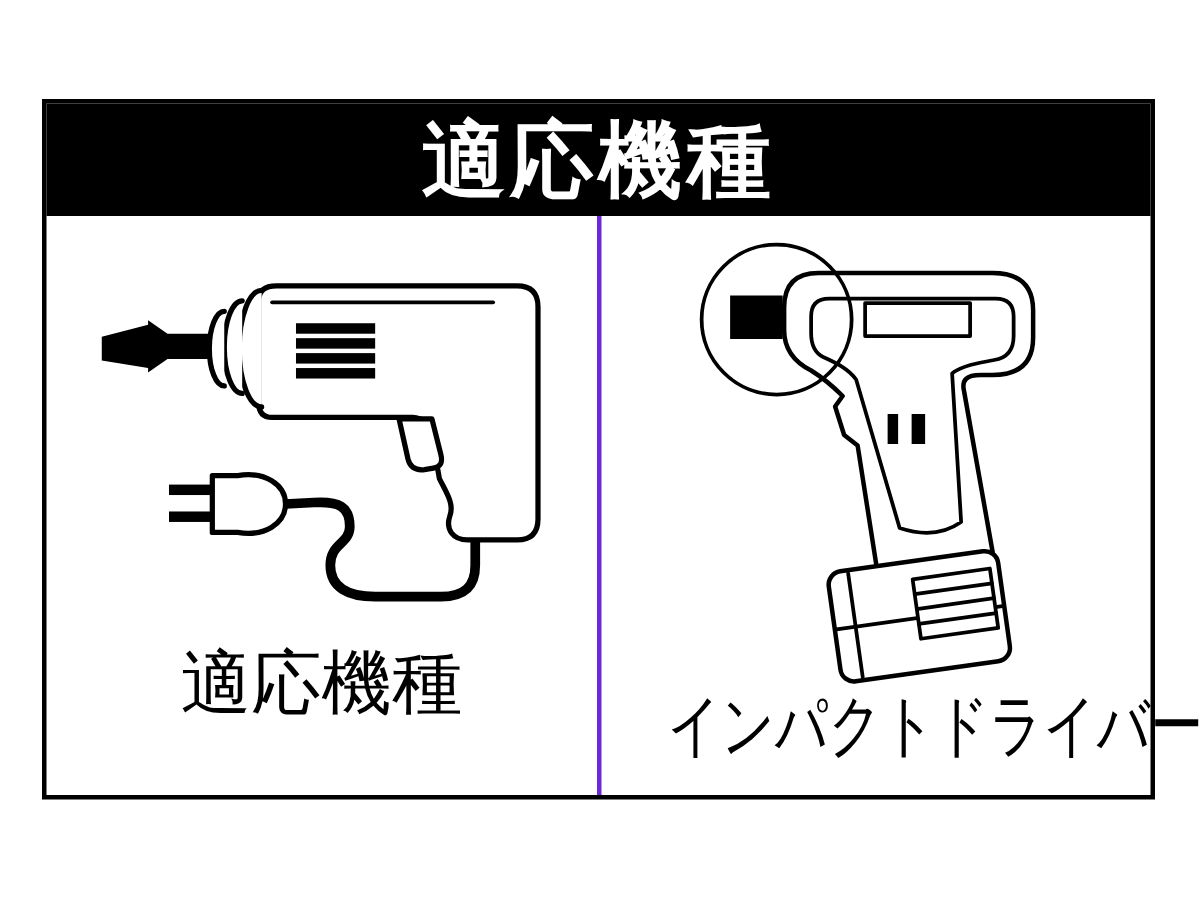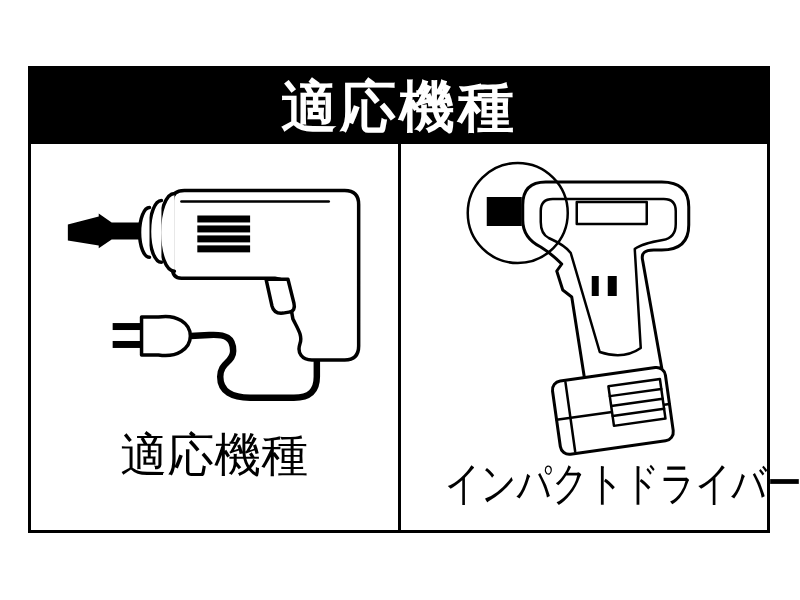--- a/index.html
+++ b/index.html
@@ -4,21 +4,21 @@
 <style>
   html,body{margin:0;padding:0;}
   .page{position:relative;width:800px;height:600px;background:#ffffff;overflow:hidden;
         font-family:"Liberation Sans",sans-serif;border-radius:22px;}
   .frame{position:absolute;left:28px;top:66px;width:742px;height:467px;
          border:3px solid #000;box-sizing:border-box;display:flex;flex-direction:column;background:#fff;}
   .header{flex:0 0 75px;background:#000;display:flex;align-items:center;justify-content:center;}
   .title{color:#fff;font-size:56px;font-weight:bold;letter-spacing:3px;line-height:1;white-space:nowrap;}
   .content{flex:1 1 auto;display:flex;min-height:0;}
   .panel{position:relative;flex:1 1 0;box-sizing:border-box;min-width:0;}
-  .panel-right{border-left:3px solid #000000;}
+  .panel-right{border-left:3px solid #6d28d9;}
   .illu{position:absolute;left:0;top:0;width:100%;height:100%;display:block;}
   .label{position:absolute;left:0;right:0;text-align:center;color:#000;line-height:1;font-weight:500;}
   .label-left{bottom:52px;font-size:47px;letter-spacing:0px;}
   .label-right{bottom:24px;font-size:46px;transform:scaleX(0.76);transform-origin:50% 100%;white-space:nowrap;}
 </style>
 </head>
 <body>
 
 <div class="page">
   <div class="frame">

